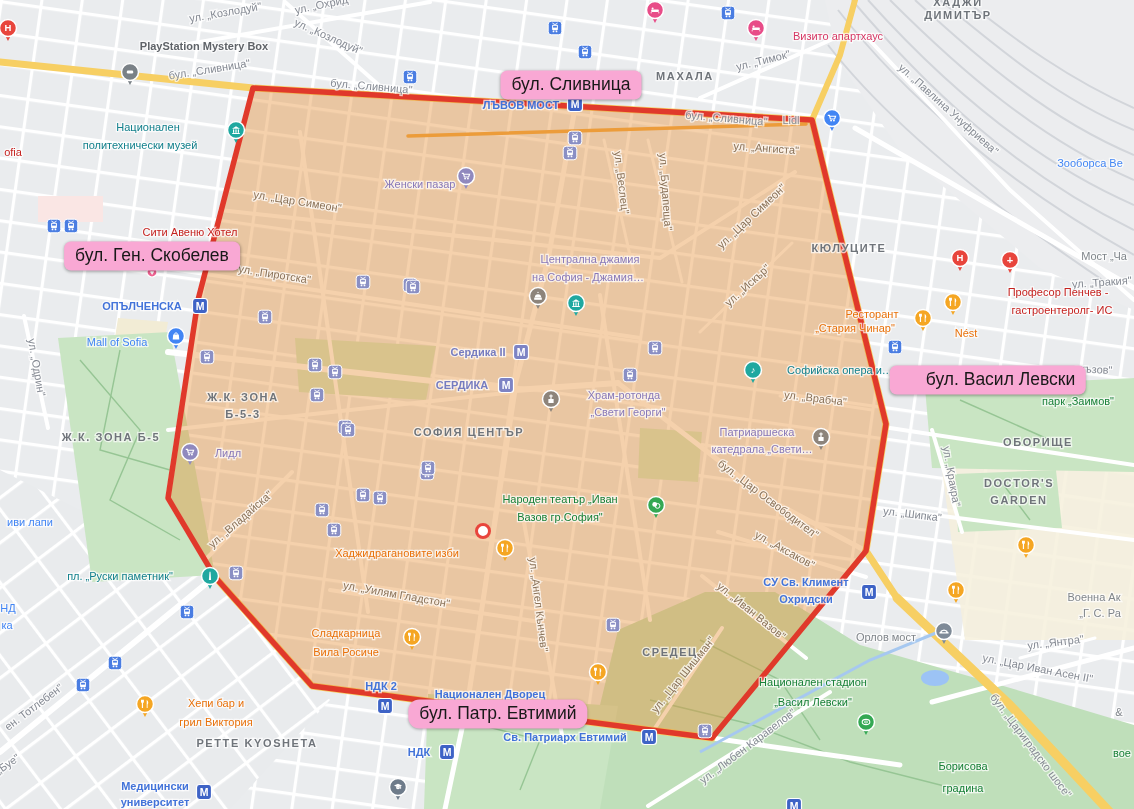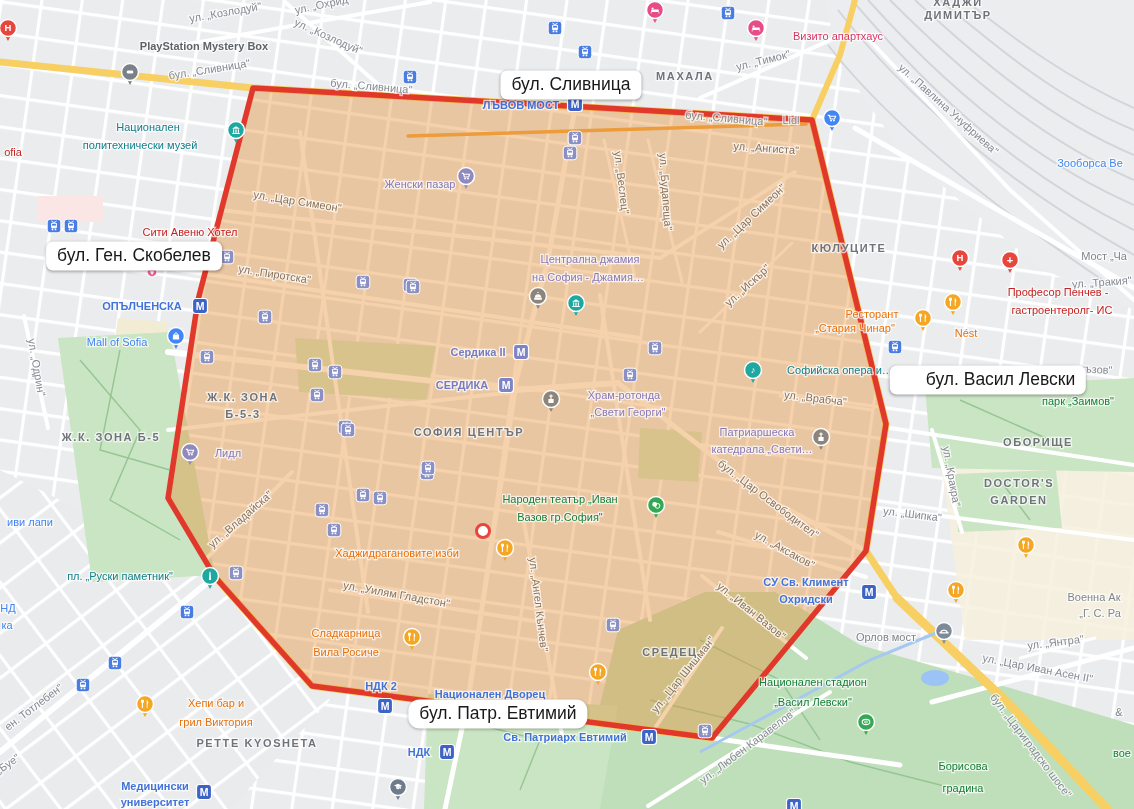--- a/index.html
+++ b/index.html
@@ -15,21 +15,21 @@
   .trv{fill:#767CC0;font-weight:700;font-size:12px;}
   .cv{fill:#12808C;font-size:12px;}
   .gr{fill:#188038;font-size:12px;}
   .rd{fill:#C5221F;font-size:12px;}
   .pk{fill:#D63864;font-size:12px;}
   .fd{fill:#E8710A;font-size:12px;}
   .sh{fill:#8878B8;font-size:12px;}
   .shb{fill:#4285F4;font-size:12px;}
   .gy{fill:#80868B;font-size:12px;}
   .dk{fill:#5F6368;font-size:13px;font-weight:700;}
-  .anno{position:absolute;transform:translate(-50%,-50%);background:#ffffff;
+  .anno{position:absolute;transform:translate(-50%,-50%);background:#f9a8d4;
         border-radius:7px;padding:3px 11px 5px;font-size:17.5px;color:#191919;
         white-space:nowrap;box-shadow:0 1px 3px rgba(0,0,0,.3);z-index:5;}
 </style>
 </head>
 <body>
 
 <div id="stage">
 <svg id="map" width="1134" height="809" viewBox="0 0 1134 809">
   <defs>
     <pattern id="g1" width="40" height="31" patternUnits="userSpaceOnUse" patternTransform="rotate(8)">
@@ -747,17 +747,17 @@
           <text x="0" y="2.6" text-anchor="middle" font-size="7" fill="#fff">♥</text>
         </g>
       </g>
 
   <g id="dot-layer">
         <circle cx="483" cy="531" r="6.5" fill="#fff" stroke="#E8453C" stroke-width="3"></circle>
       </g>
 </svg>
 <div id="annos">
       <div class="anno" style="left: 571px; top: 85px;">бул. Сливница</div>
-      <div class="anno" style="left: 134px; top: 256px;">бул. Ген. Скобелев</div>
+      <div class="anno" style="left: 152px; top: 256px;">бул. Ген. Скобелев</div>
       <div class="anno" style="left: 988px; top: 380px; padding-left: 36px;">бул. Васил Левски</div>
       <div class="anno" style="left: 498px; top: 714px; border-radius: 11px;">бул. Патр. Евтимий</div>
     </div>
 </div>
 
 </body></html>

